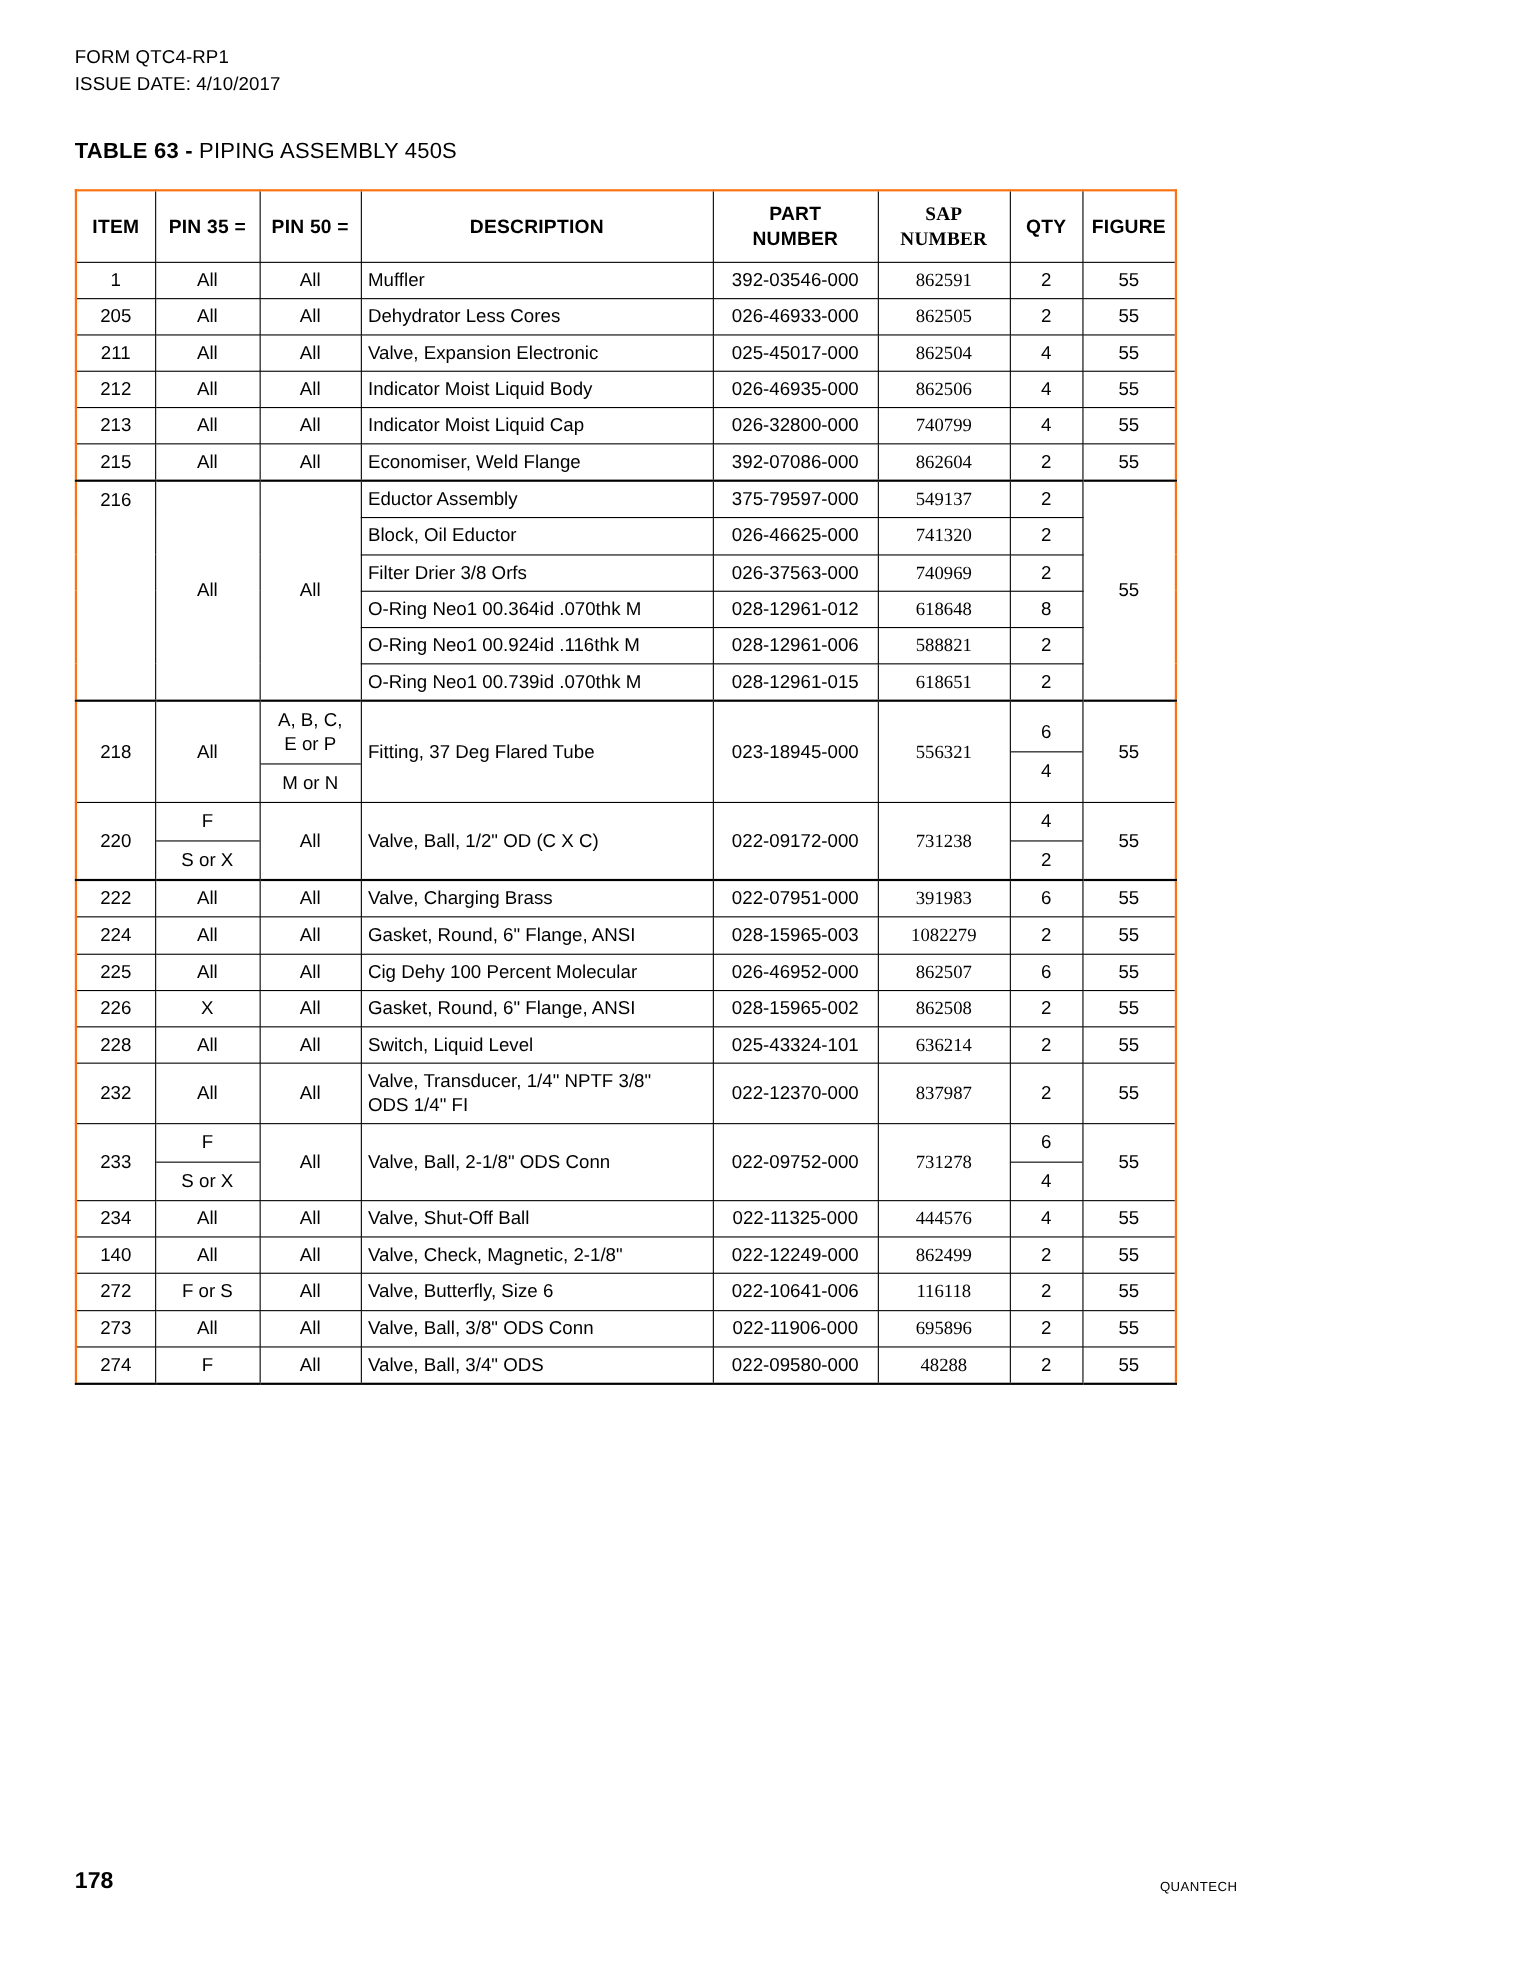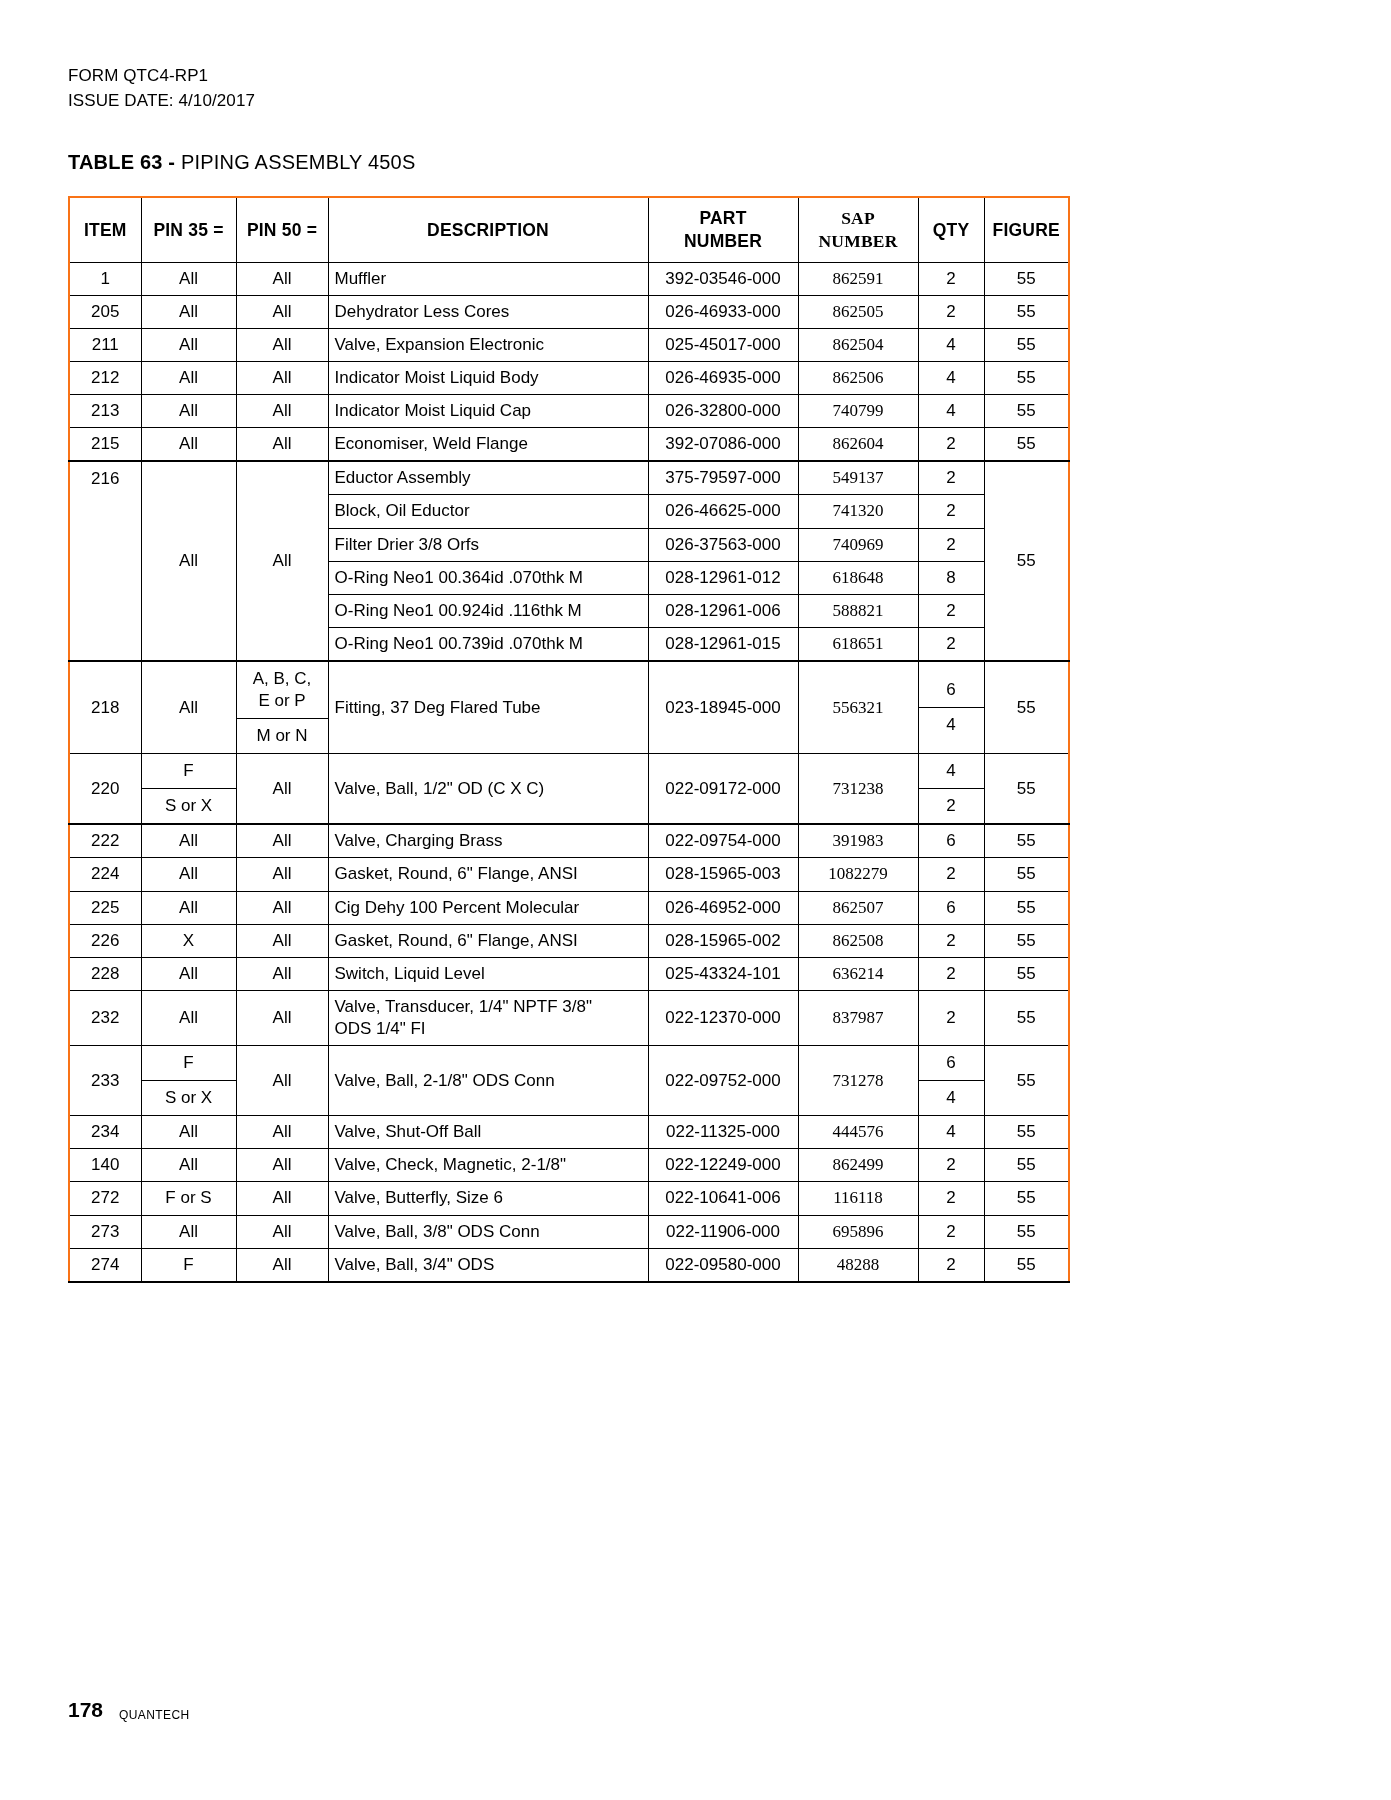--- a/index.html
+++ b/index.html
@@ -12,21 +12,21 @@
     width: 1391px;
     height: 1800px;
     font-family: "Liberation Sans", sans-serif;
     color: #000000;
     position: relative;
   }
   .page {
     position: relative;
     width: 1193px;
     height: 1800px;
-    padding: 64px 68px 0 68px;
+    padding: 40px 68px 0 68px;
   }
   .doc-header {
     font-size: 17px;
     line-height: 1.45;
     letter-spacing: 0.1px;
   }
   .doc-header div { white-space: nowrap; }
 
   .table-title {
     margin-top: 38px;
@@ -85,20 +85,21 @@
     padding: 6px 2px;
   }
   .split-cell .half.top { border-bottom: 1px solid #000; }
 
   .footer {
     position: absolute;
     left: 68px;
     right: 68px;
     bottom: 78px;
     display: flex;
+    justify-content: space-between;
     align-items: flex-end;
     gap: 16px;
   }
   .footer .page-no {
     font-size: 21px;
     font-weight: bold;
   }
   .footer .brand {
     font-size: 12px;
     letter-spacing: 0.4px;
@@ -286,21 +287,21 @@
           <span class="half">2</span>
         </td>
         <td class="c-fig">55</td>
       </tr>
 
       <tr>
         <td class="c-item thick-top">222</td>
         <td class="c-pin35 thick-top">All</td>
         <td class="c-pin50 thick-top">All</td>
         <td class="c-desc thick-top">Valve, Charging Brass</td>
-        <td class="c-part thick-top">022-09754-000</td>
+        <td class="c-part thick-top">022-07951-000</td>
         <td class="c-sap  thick-top">391983</td>
         <td class="c-qty  thick-top">6</td>
         <td class="c-fig  thick-top">55</td>
       </tr>
 
       <tr>
         <td class="c-item">224</td>
         <td class="c-pin35">All</td>
         <td class="c-pin50">All</td>
         <td class="c-desc">Gasket, Round, 6" Flange, ANSI</td>

